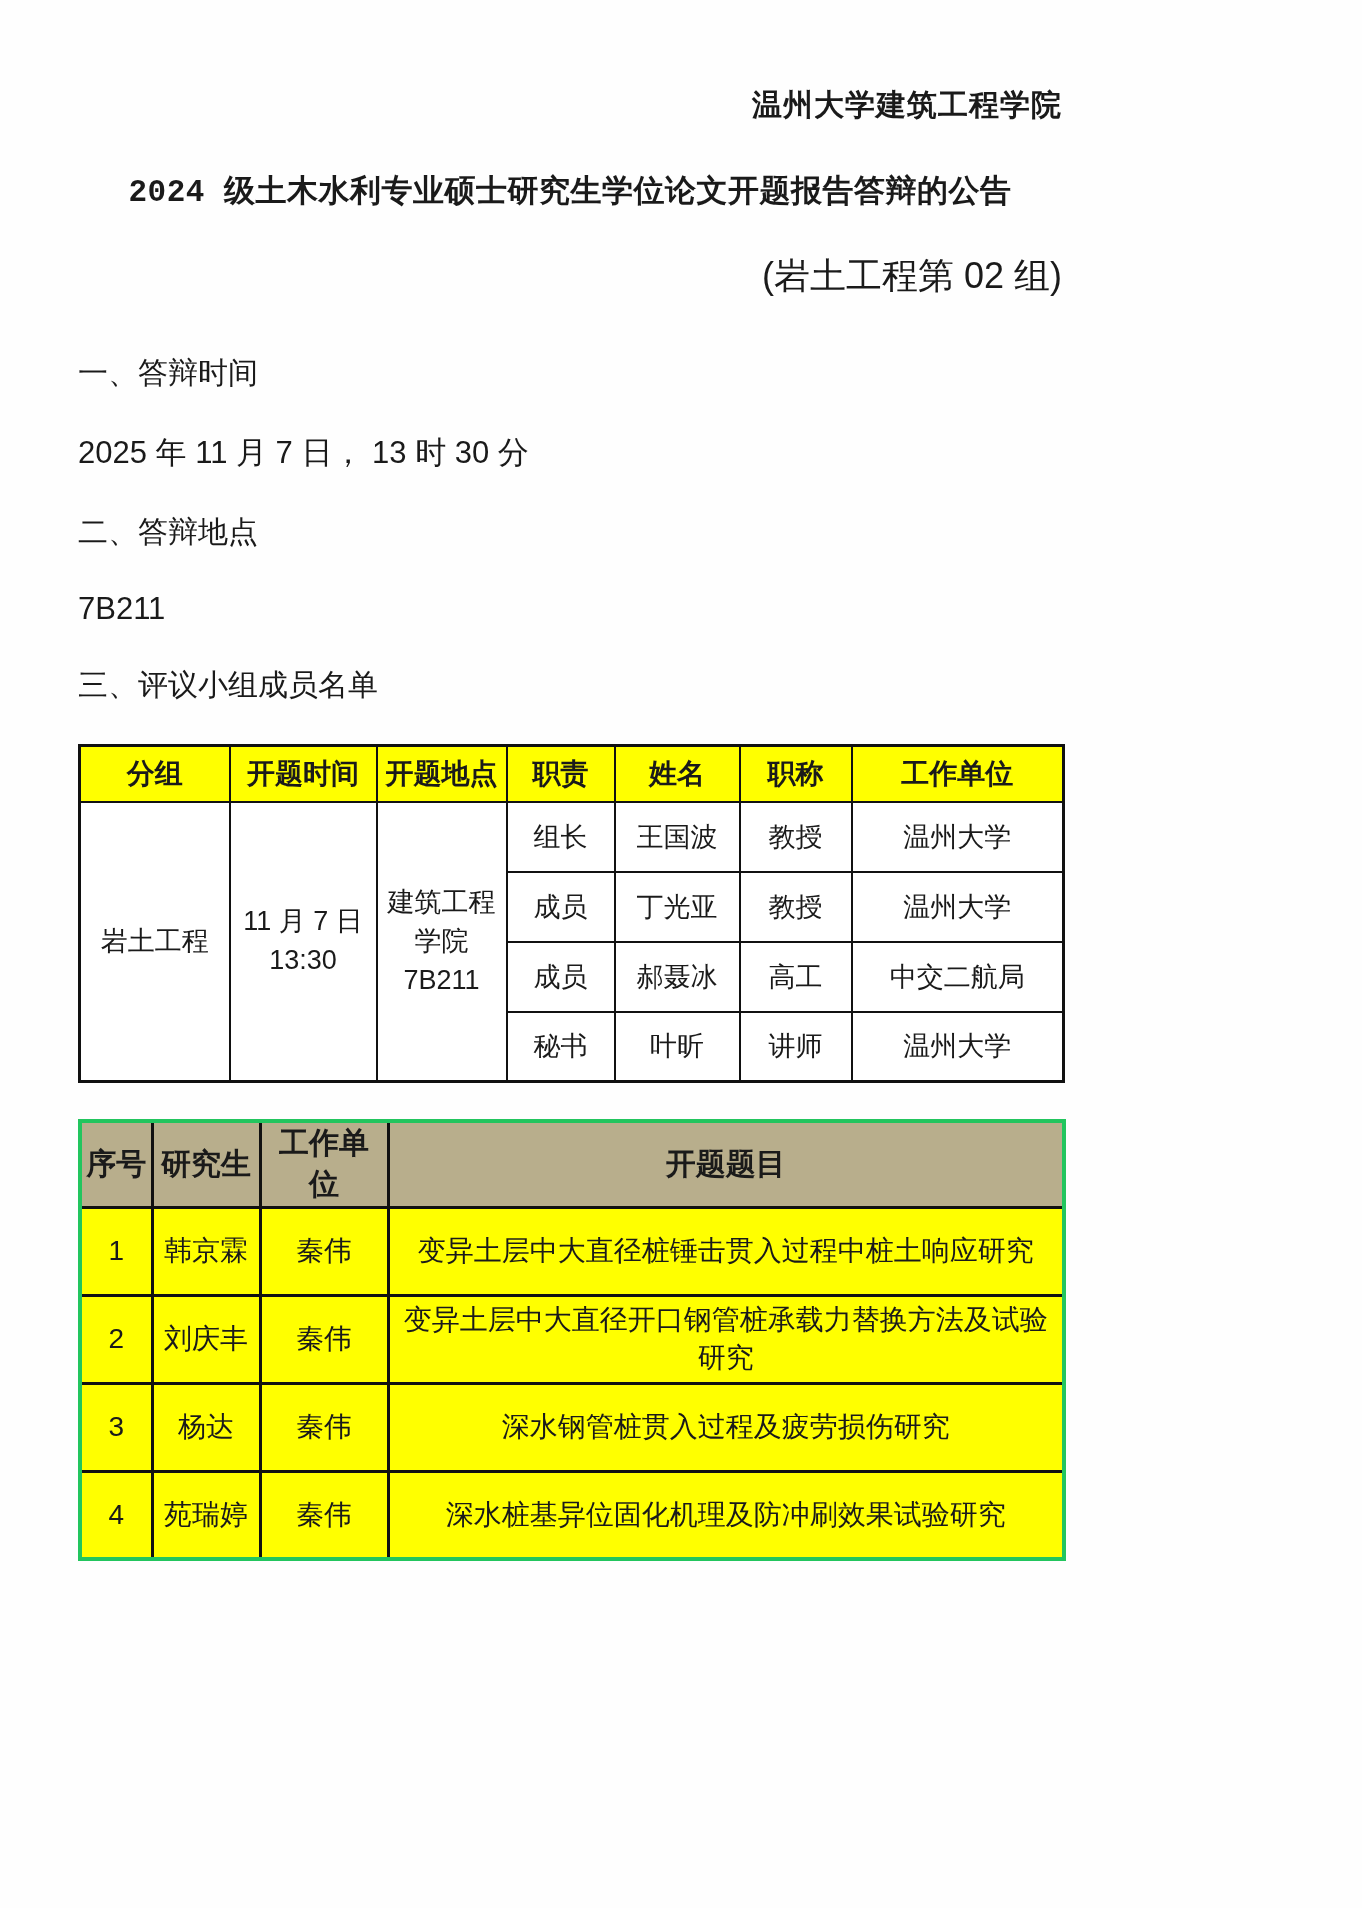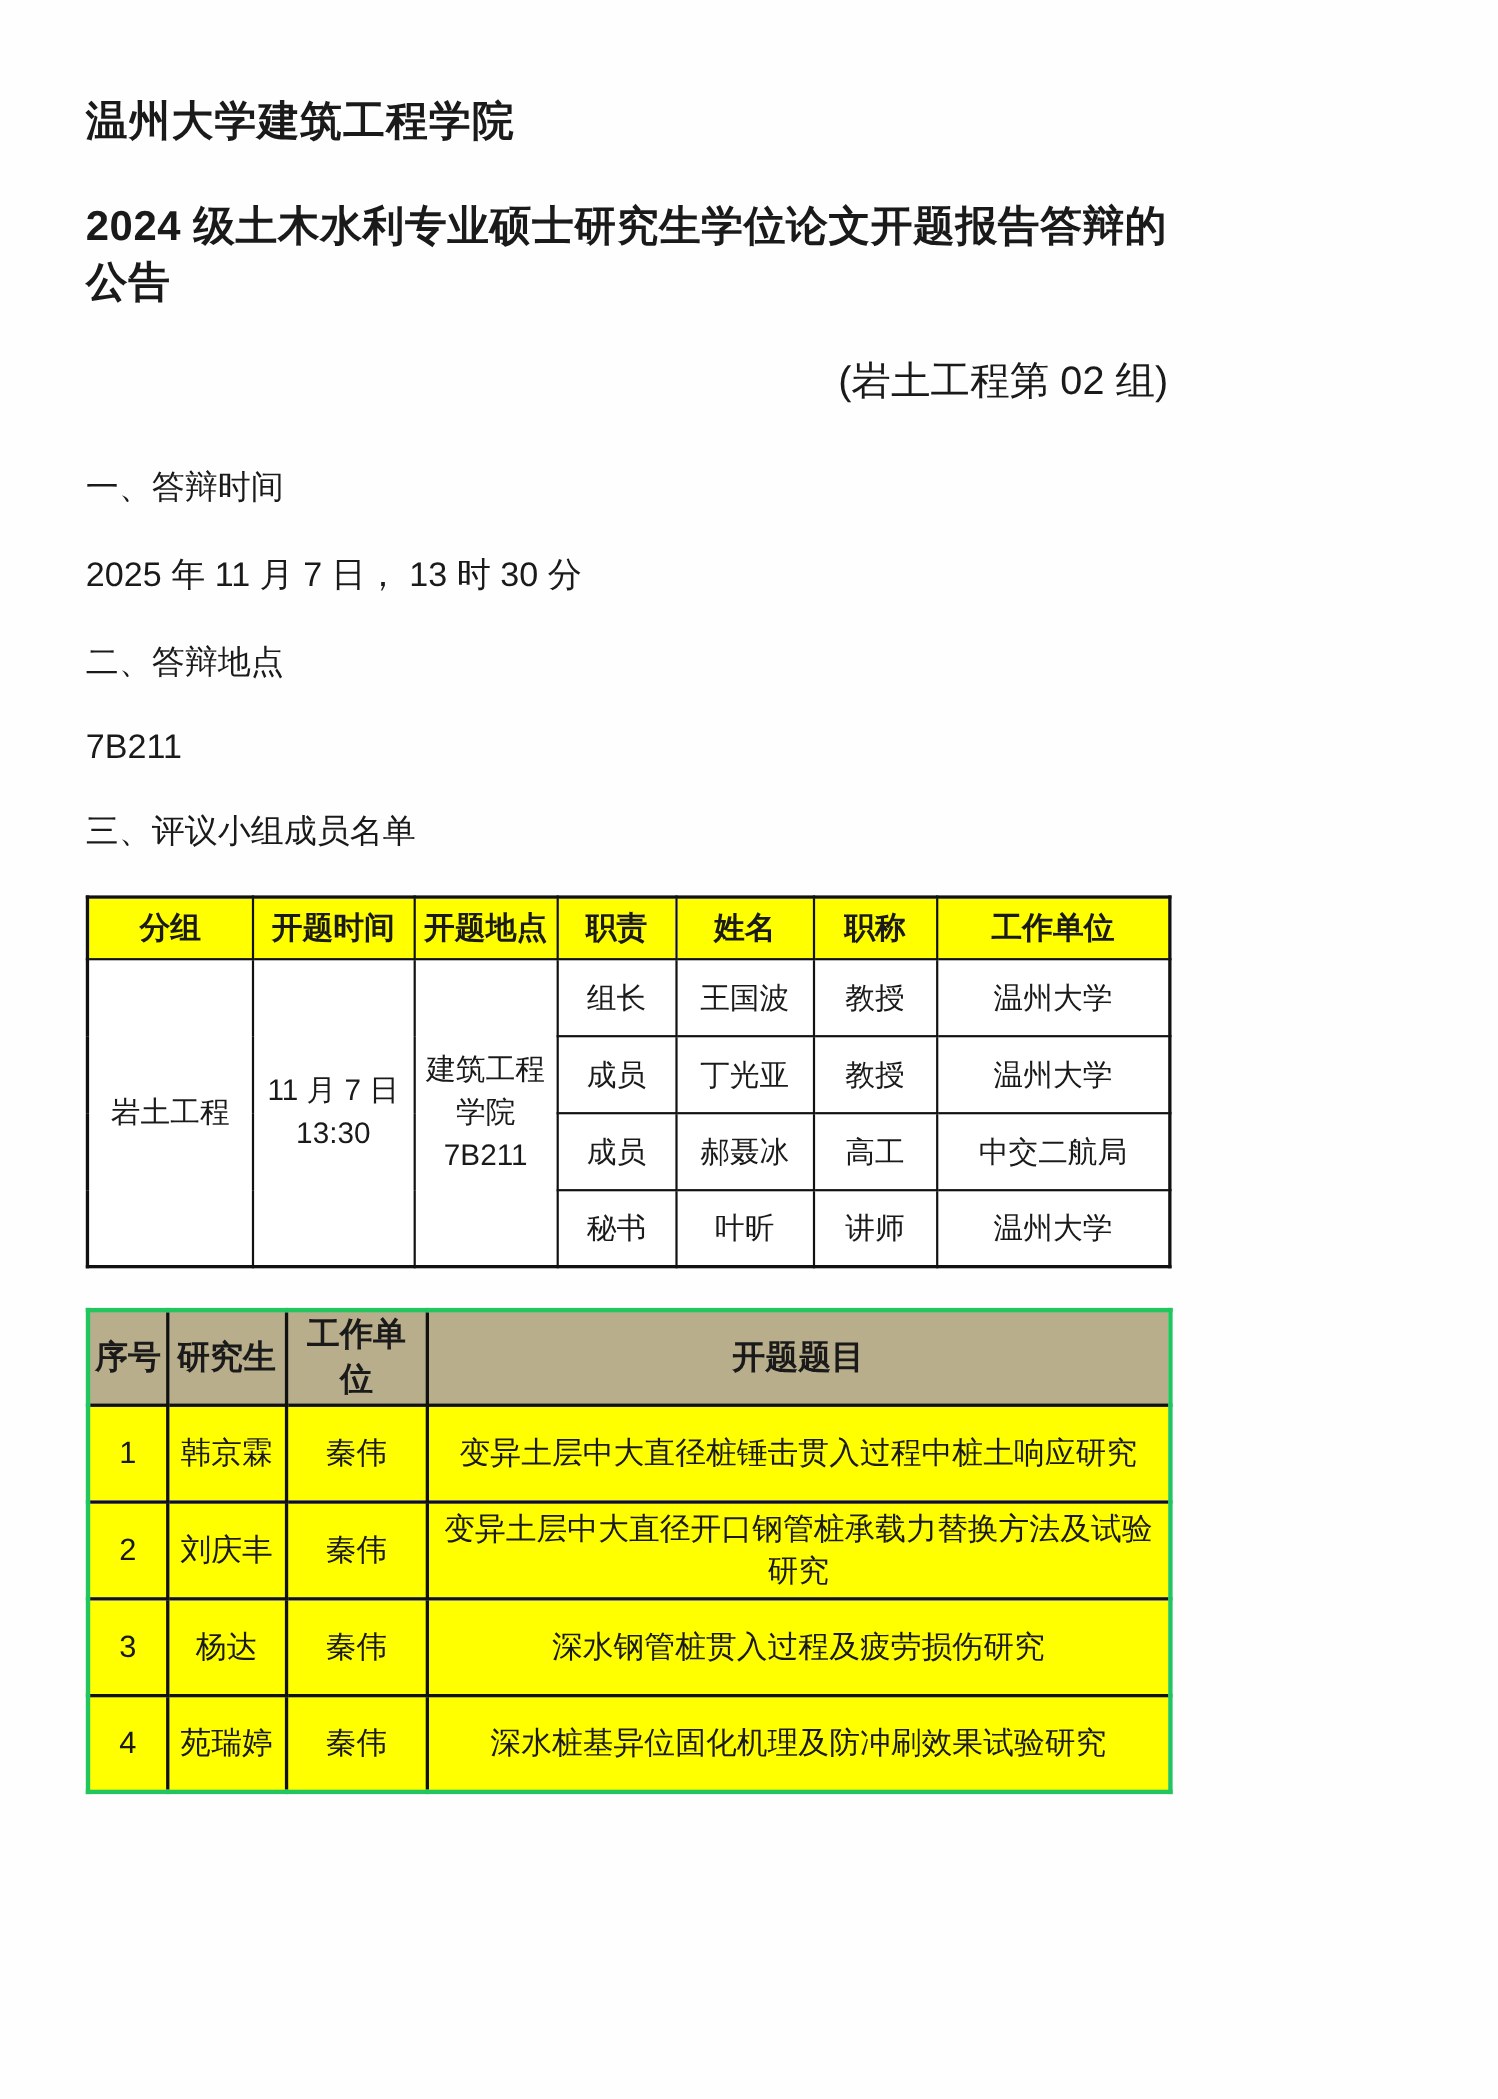--- a/index.html
+++ b/index.html
@@ -13,31 +13,33 @@
     height: 1908px;
     margin: 0 auto;
     background: #fefefe;
     color: #1a1a1a;
     overflow: hidden;
   }
   .doc {
     padding: 85px 300px 0 78px; 
   }
   .doc-title {
-    text-align: left;
-    font-size: 38px;
+    text-align: right;
+    font-size: 30px;
     font-weight: bold;
     letter-spacing: 1px;
     margin: 0 0 44px 0;
   }
   .doc-subtitle {
-    font-size: 38px;
+    text-align: center;
+    font-size: 31px;
     font-weight: bold;
     letter-spacing: 0.5px;
     margin: 0 0 40px 0;
+    font-family: Liberation Mono, monospace;
   }
   .doc-groupline {
     text-align: right;
     font-size: 36px;
     font-weight: normal;
     margin: 0 0 52px 0;
   }
   .sec-heading {
     font-size: 30px;
     margin: 0 0 38px 0;

